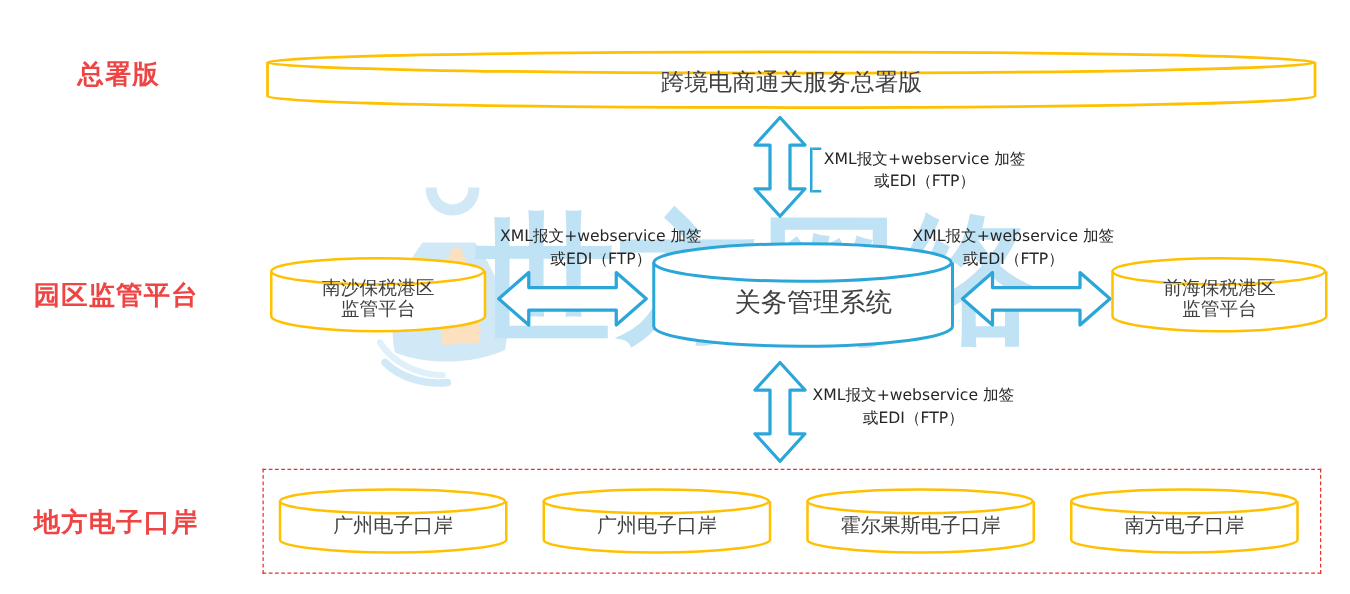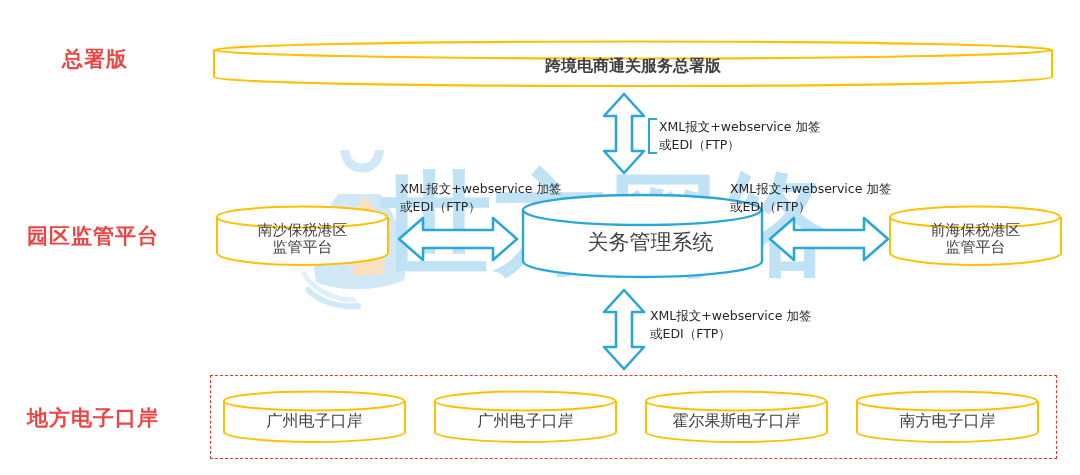--- a/index.html
+++ b/index.html
@@ -61,20 +61,21 @@
 
   
   .annot{
     position:absolute;
     z-index:7;
     font-size:12.5px;
     color:#262626;
     line-height:1.45;
     white-space:pre-line;
     font-family:"DejaVu Sans","Liberation Sans",sans-serif;
+    text-align:center;
   }
   .annot.bracketed{
     padding-left:9px;
     border-left:2px solid #2ba6d9;
   }
   .annot.bracketed::before,
   .annot.bracketed::after{
     content:"";
     position:absolute;
     left:0;width:7px;height:2px;
@@ -113,21 +114,21 @@
 
   <div class="row-label" style="left:62px;top:45px;">总署版</div>
   <div class="row-label" style="left:27px;top:222px;">园区监管平台</div>
   <div class="row-label" style="left:27px;top:404px;">地方电子口岸</div>
 
   <div class="cyl" style="left:212px;top:40px;width:842px;height:47px;">
     <svg width="842" height="47" viewBox="0 0 842 47">
       <path d="M2,10 L2,37 C2,42.5 190,46 421,46 C652,46 840,42.5 840,37 L840,10" fill="#ffffff" stroke="#ffc000" stroke-width="2.2"></path>
       <ellipse cx="421" cy="10" rx="419" ry="8.5" fill="#ffffff" stroke="#ffc000" stroke-width="2.2"></ellipse>
     </svg>
-    <div class="cyl-label" style="font-size:16px;top:56%;font-weight:bold;">跨境电商通关服务总署版</div>
+    <div class="cyl-label" style="font-size:19px;top:56%;">跨境电商通关服务总署版</div>
   </div>
 
   <div class="arrow" style="left:601px;top:92px;width:46px;height:83px;">
     <svg width="46" height="83" viewBox="0 0 46 83">
       <path d="M23,2 L43,24 L31,24 L31,59 L43,59 L23,81 L3,59 L15,59 L15,24 L3,24 Z" fill="#ffffff" stroke="#2ba6d9" stroke-width="2.6" stroke-linejoin="round"></path>
     </svg>
   </div>
 
   <div class="annot bracketed" style="left:648px;top:118px;">XML报文+webservice 加签
 或EDI（FTP）</div>

